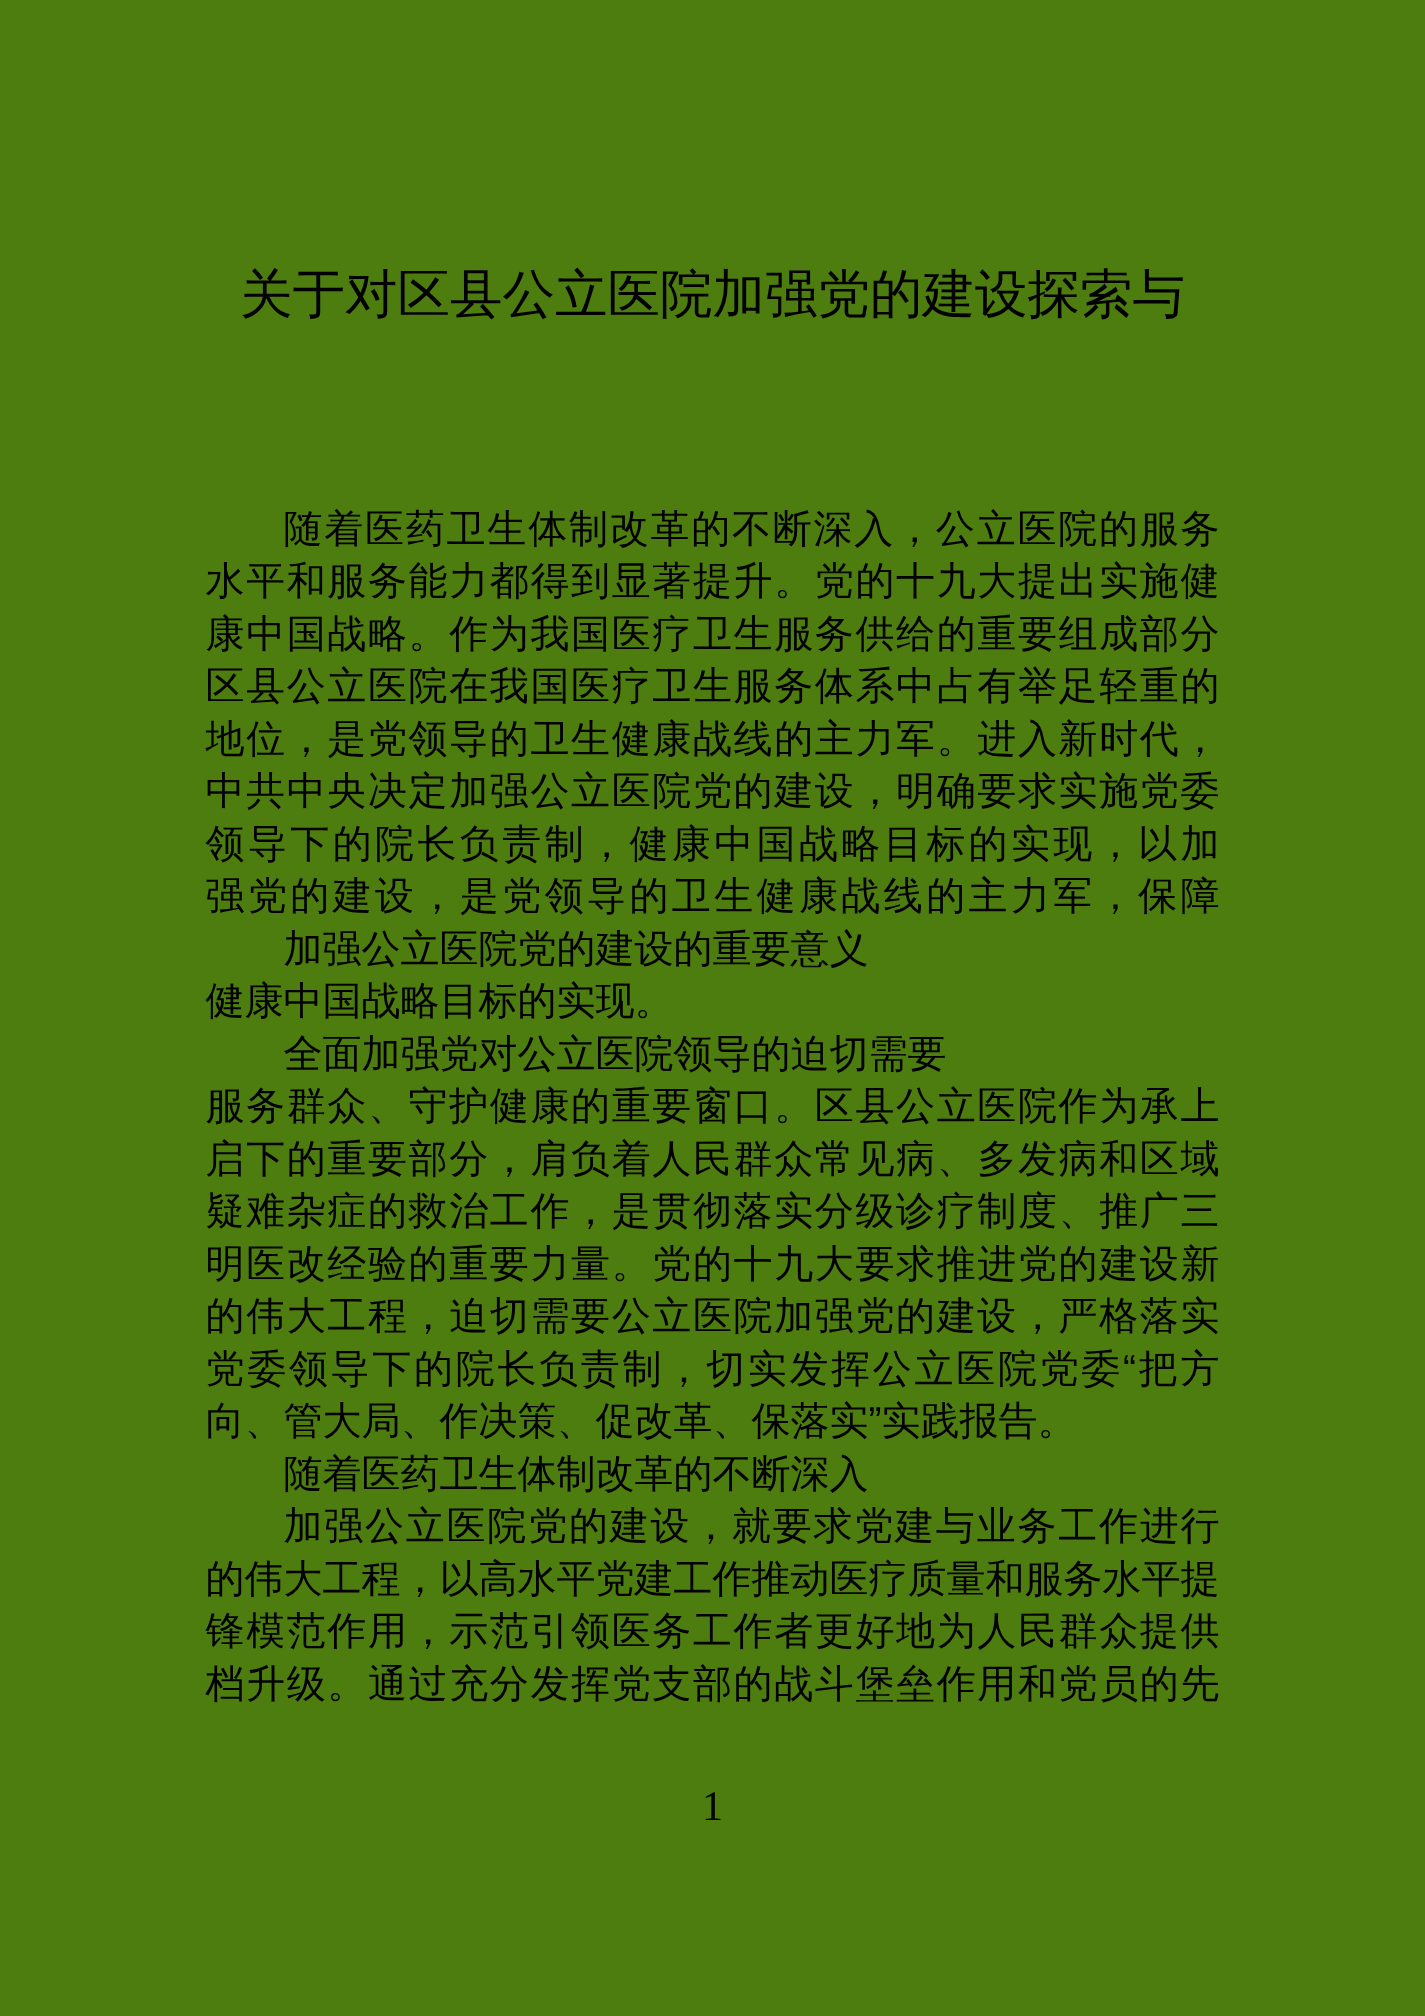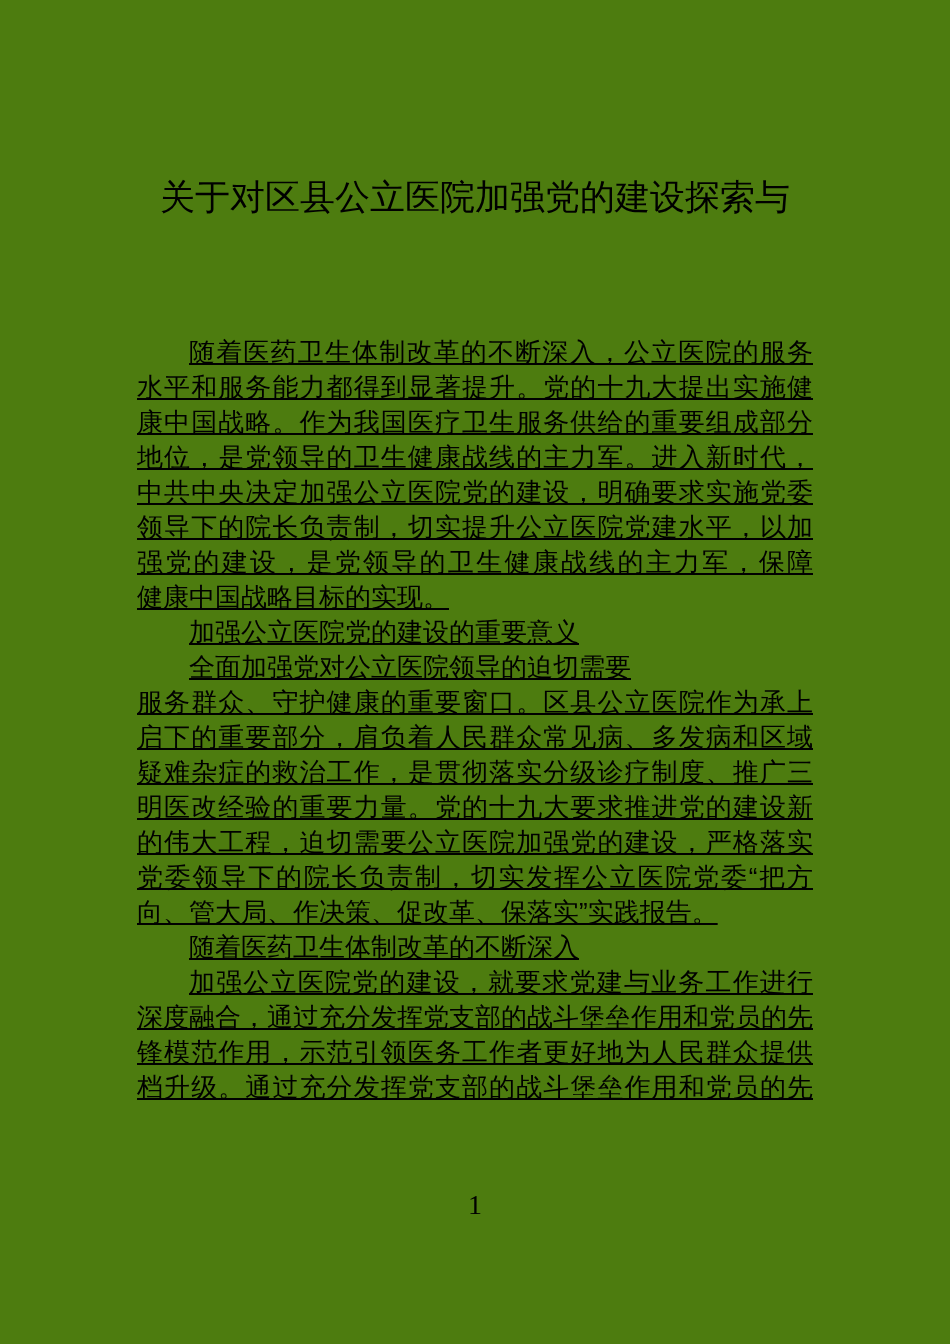--- a/index.html
+++ b/index.html
@@ -34,21 +34,20 @@
     width: 676px;
     font-size: 26px;
     line-height: 35px;
   }
   .line {
     width: 676px;
     text-align: justify;
     text-align-last: justify;
     text-justify: inter-character;
     white-space: nowrap;
-    text-decoration: underline;
   }
   .line.last {
     text-align: left;
     text-align-last: left;
   }
   .line.ind {
     text-indent: 2em;
   }
   .page-number {
     position: absolute;
@@ -67,36 +66,37 @@
 <div class="page">
 
   <div class="doc-title">
     <div>关于对区县公立医院加强党的建设探索与</div>
   </div>
 
   <div class="doc-body">
     <div class="line ind">随着医药卫生体制改革的不断深入，公立医院的服务</div>
     <div class="line">水平和服务能力都得到显著提升。党的十九大提出实施健</div>
     <div class="line">康中国战略。作为我国医疗卫生服务供给的重要组成部分</div>
+    <div class="line">区县公立医院在我国医疗卫生服务体系中占有举足轻重的</div>
     <div class="line">地位，是党领导的卫生健康战线的主力军。进入新时代，</div>
     <div class="line">中共中央决定加强公立医院党的建设，明确要求实施党委</div>
-    <div class="line">领导下的院长负责制，切实提升公立医院党建水平，以加</div>
+    <div class="line">领导下的院长负责制，健康中国战略目标的实现，以加</div>
     <div class="line">强党的建设，是党领导的卫生健康战线的主力军，保障</div>
+    <div class="line ind last">加强公立医院党的建设的重要意义</div>
     <div class="line last">健康中国战略目标的实现。</div>
-    <div class="line ind last">加强公立医院党的建设的重要意义</div>
     <div class="line ind last">全面加强党对公立医院领导的迫切需要</div>
     <div class="line">服务群众、守护健康的重要窗口。区县公立医院作为承上</div>
     <div class="line">启下的重要部分，肩负着人民群众常见病、多发病和区域</div>
     <div class="line">疑难杂症的救治工作，是贯彻落实分级诊疗制度、推广三</div>
     <div class="line">明医改经验的重要力量。党的十九大要求推进党的建设新</div>
     <div class="line">的伟大工程，迫切需要公立医院加强党的建设，严格落实</div>
     <div class="line">党委领导下的院长负责制，切实发挥公立医院党委“把方</div>
     <div class="line last">向、管大局、作决策、促改革、保落实”实践报告。</div>
     <div class="line ind last">随着医药卫生体制改革的不断深入</div>
     <div class="line ind">加强公立医院党的建设，就要求党建与业务工作进行</div>
-    <div class="line">深度融合，通过充分发挥党支部的战斗堡垒作用和党员的先</div>
+    <div class="line">的伟大工程，以高水平党建工作推动医疗质量和服务水平提</div>
     <div class="line">锋模范作用，示范引领医务工作者更好地为人民群众提供</div>
     <div class="line">档升级。通过充分发挥党支部的战斗堡垒作用和党员的先</div>
   </div>
 
   <div class="page-number">1</div>
 
 </div>
 
 </body></html>

